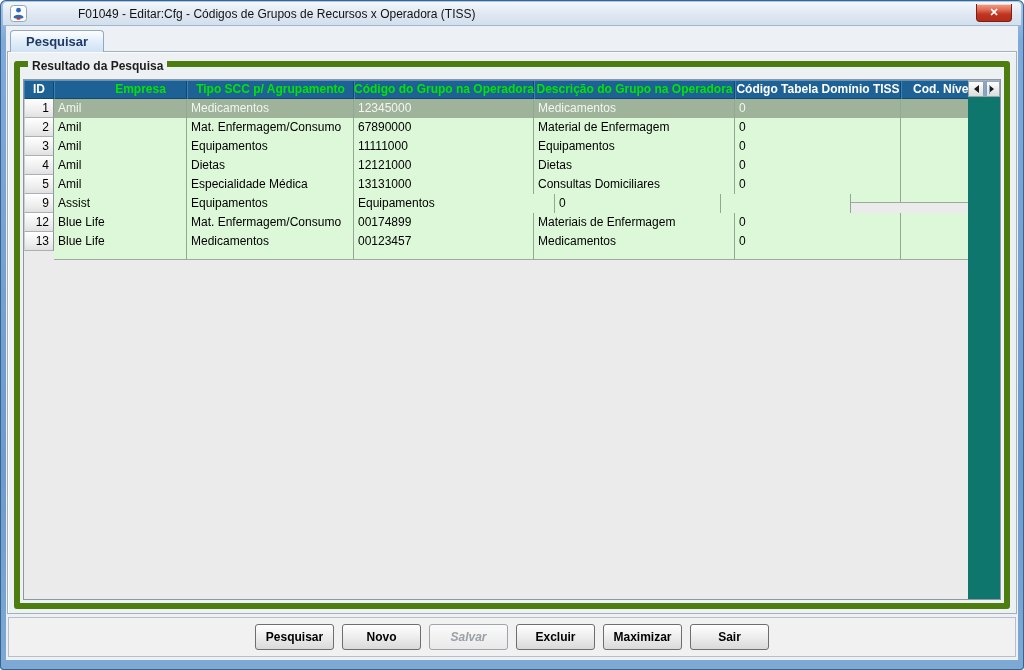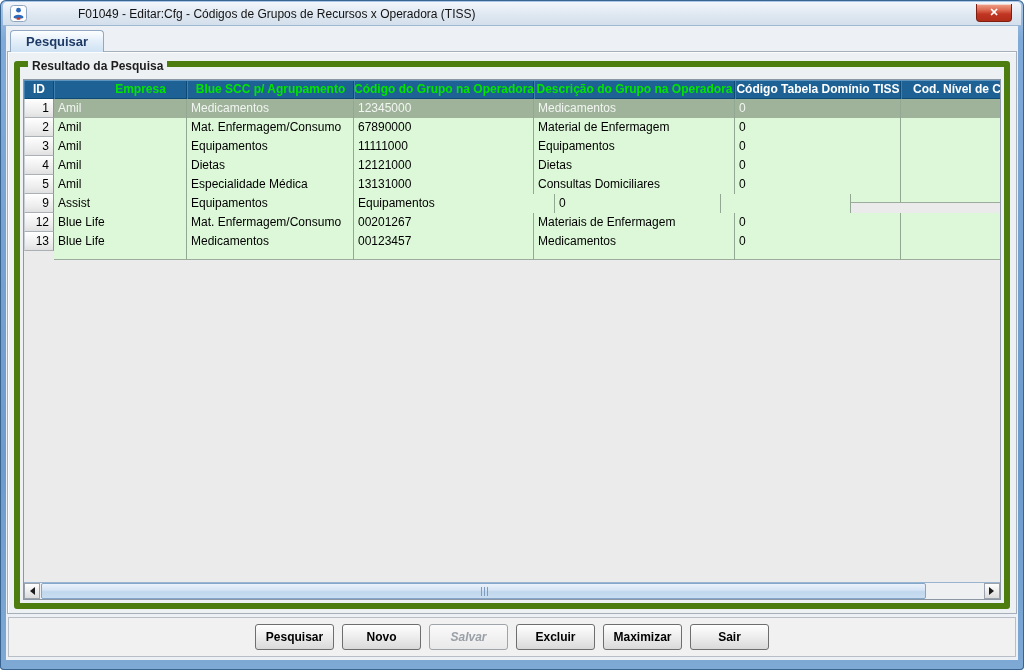--- a/index.html
+++ b/index.html
@@ -54,21 +54,21 @@
     border:6px solid #4d7c0f; border-radius:3px; }
   .groupbox-title {
     position:absolute; top:-8px; left:8px; padding:0 4px;
     background:#eef1f4; font-size:12px; font-weight:bold; color:#1d1d1d;
   }
 
   
   .table-wrap {
     position:absolute; top:12px; left:3px; right:3px; bottom:3px;
     border:1px solid #8d97a3; background:#0f766e;
-    display:flex; flex-direction:column;
+    display:flex; flex-direction:row;
   }
   .viewport { flex:1; overflow:hidden; position:relative; background:#ebebeb; }
   .tbl { width:1007px; }
   .thead { display:flex; height:19px; }
   .th {
     height:19px; flex:0 0 auto; background:#1e6295;
     box-shadow:inset 0 1px 0 #5e95bf, inset 1px 0 0 #417fae, inset -1px 0 0 #0d4a76, inset 0 -1px 0 #0d4a76;
     font-size:12px; font-weight:bold; text-align:center; line-height:19px;
     white-space:nowrap; overflow:hidden; cursor:default;
   }
@@ -152,21 +152,21 @@
     <div class="tabpanel">
       <div class="groupbox">
         <span class="groupbox-title">Resultado da Pesquisa</span>
 
         <div class="table-wrap">
           <div class="viewport">
             <div class="tbl">
               <div class="thead">
                   <div class="th th-white" style="width: 30px;">ID</div>
                   <div class="th th-green" style="width: 133px; padding-left: 40px;">Empresa</div>
-                  <div class="th th-green" style="width: 167px;">Blue SCC p/ Agrupamento</div>
+                  <div class="th th-green" style="width: 167px;">Tipo SCC p/ Agrupamento</div>
                   <div class="th th-green" style="width: 180px;">Código do Grupo na Operadora</div>
                   <div class="th th-green" style="width: 201px;">Descrição do Grupo na Operadora</div>
                   <div class="th th-white" style="width: 166px;">Código Tabela Domínio TISS</div>
                   <div class="th th-white" style="width: 130px;">Cod. Nível de Com</div>
                 </div>
               <div>
                   <div class="tr selected">
                     <div class="id-cell" style="width: 30px;">1</div>
                     <div class="td" style="width: 133px;">Amil</div>
                     <div class="td" style="width: 167px;">Medicamentos</div>
@@ -216,21 +216,21 @@
                     <div class="td" style="width: 133px;">Assist</div>
                     <div class="td" style="width: 167px;">Equipamentos</div>
                     <div class="td" style="width: 201px;">Equipamentos</div>
                     <div class="td" style="width: 166px;">0</div>
                     <div class="td" style="width: 130px;"></div>
                   </div>
                   <div class="tr">
                     <div class="id-cell" style="width: 30px;">12</div>
                     <div class="td" style="width: 133px;">Blue Life</div>
                     <div class="td" style="width: 167px;">Mat. Enfermagem/Consumo</div>
-                    <div class="td" style="width: 180px;">00201267</div>
+                    <div class="td" style="width: 180px;">00174899</div>
                     <div class="td" style="width: 201px;">Materiais de Enfermagem</div>
                     <div class="td" style="width: 166px;">0</div>
                     <div class="td" style="width: 130px;"></div>
                   </div>
                   <div class="tr">
                     <div class="id-cell" style="width: 30px;">13</div>
                     <div class="td" style="width: 133px;">Blue Life</div>
                     <div class="td" style="width: 167px;">Medicamentos</div>
                     <div class="td" style="width: 180px;">00123457</div>
                     <div class="td" style="width: 201px;">Medicamentos</div>

